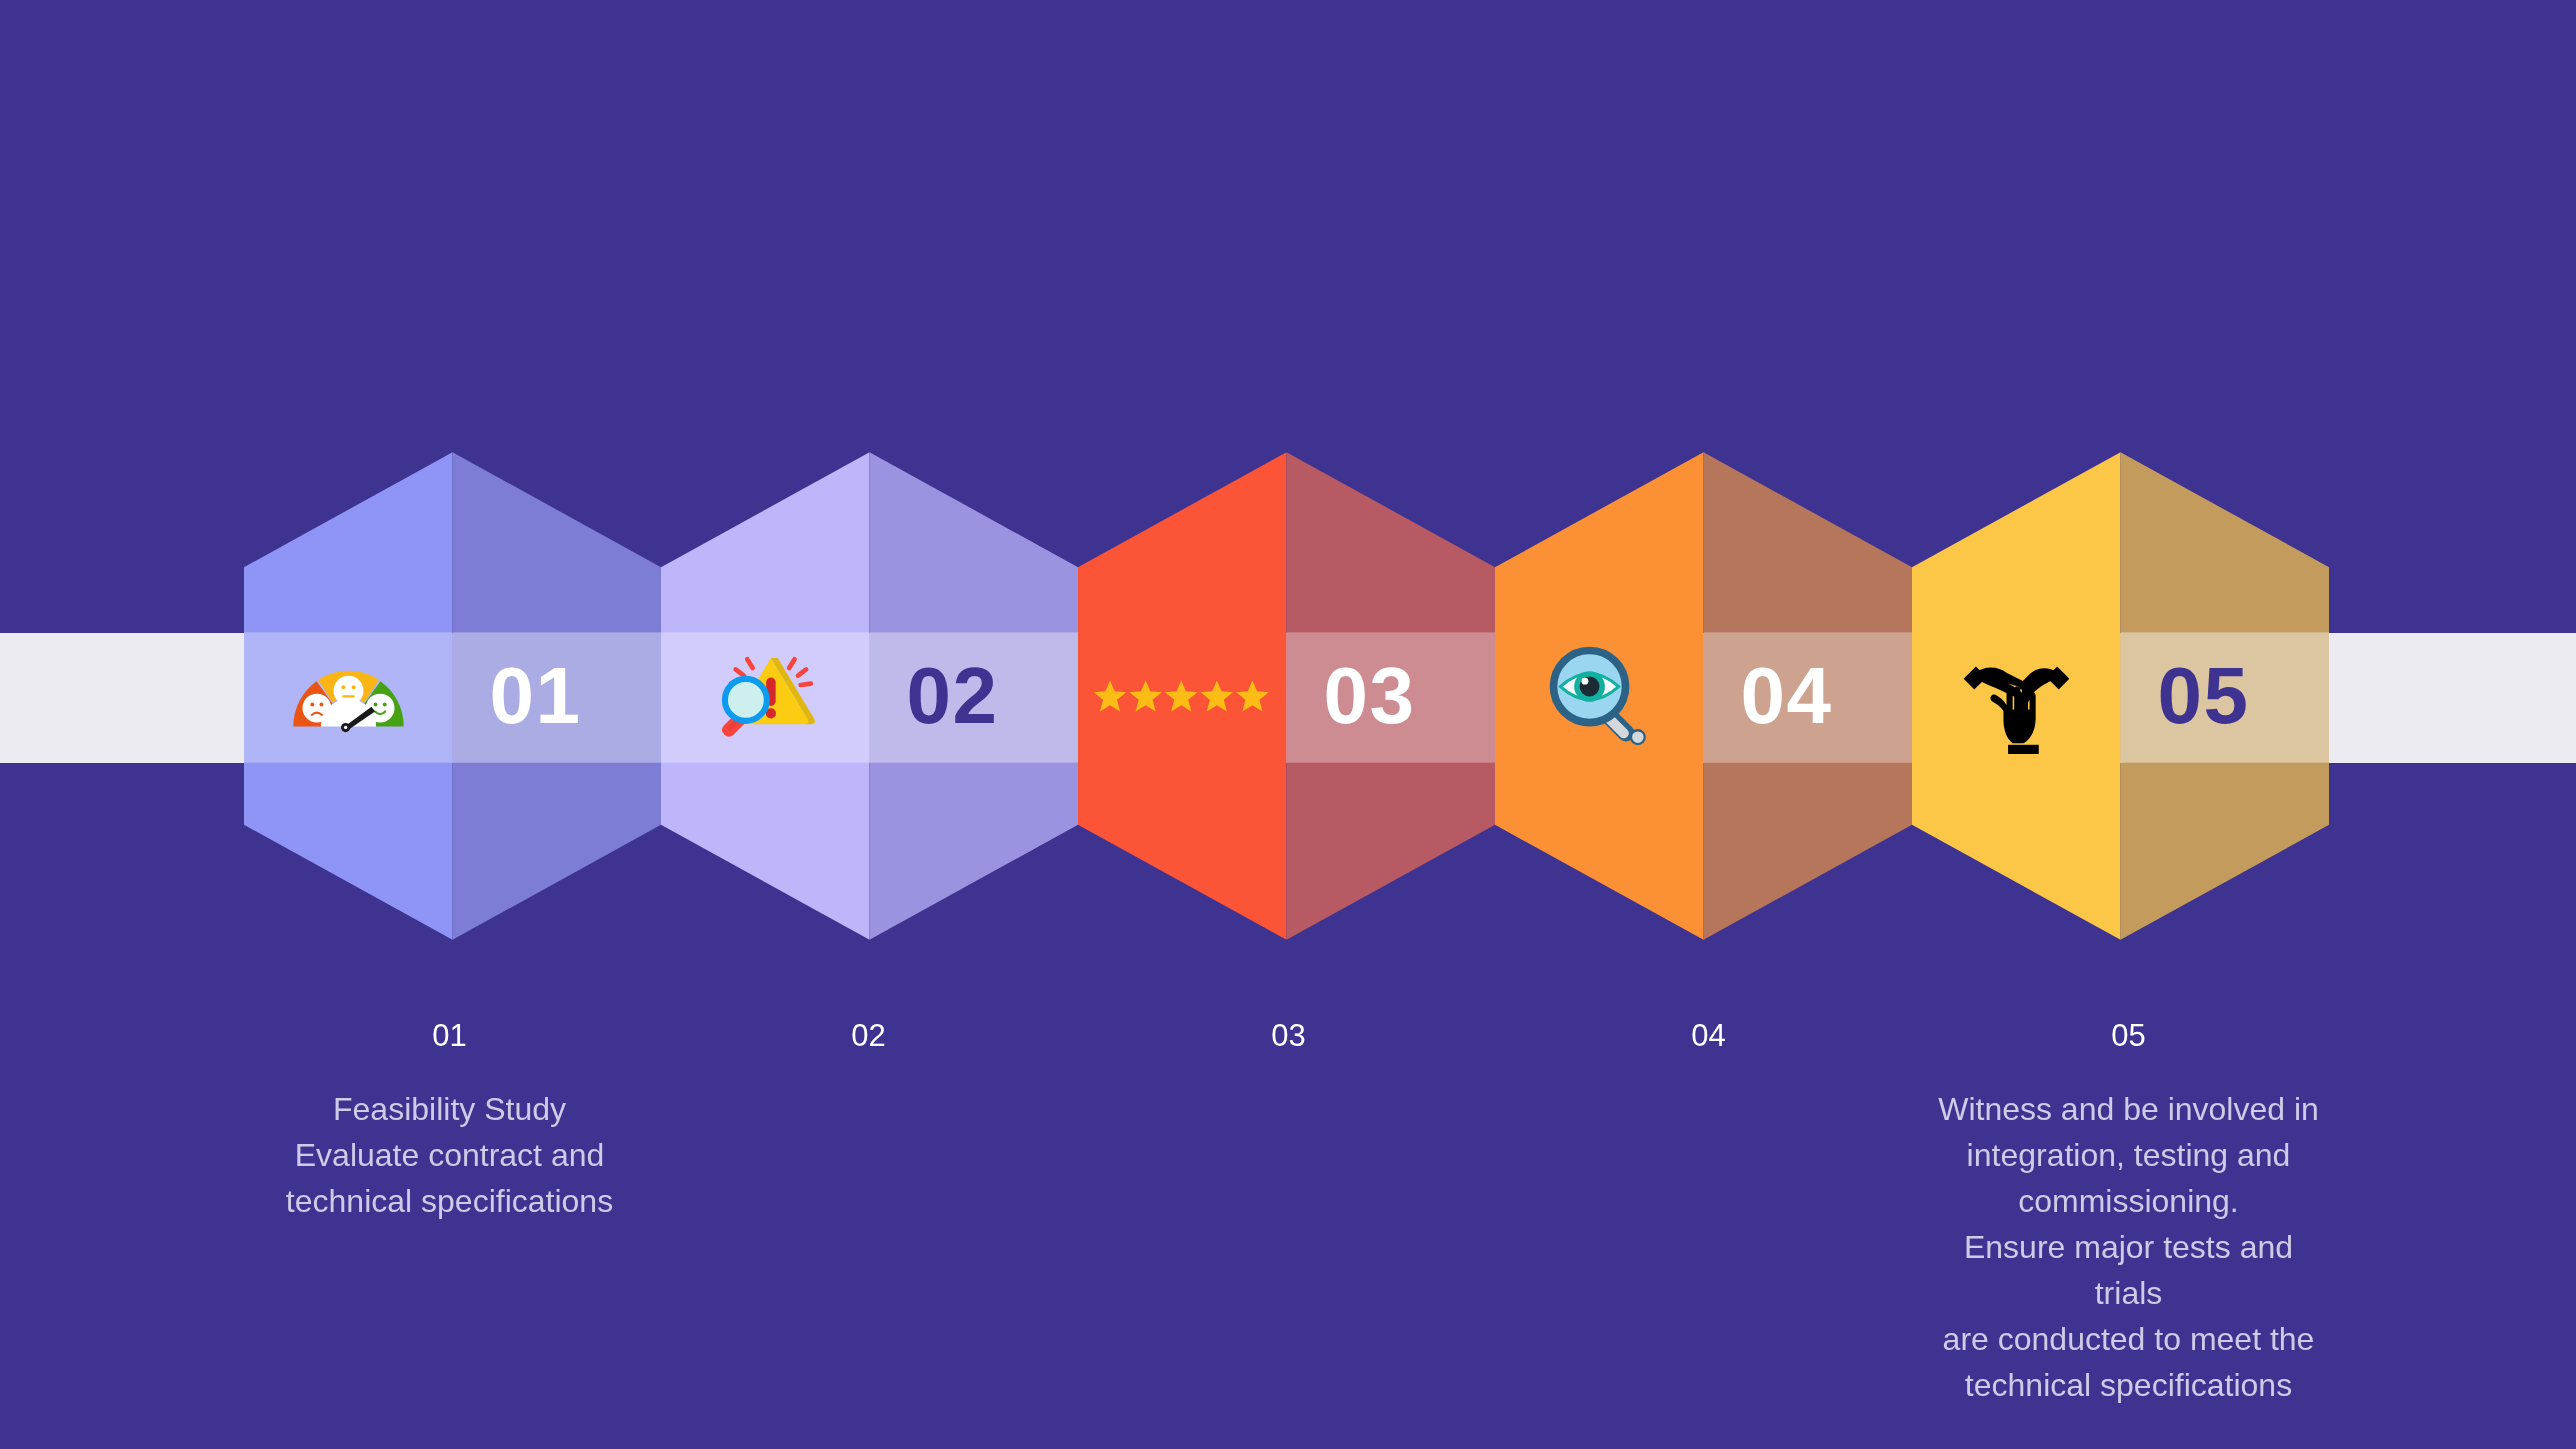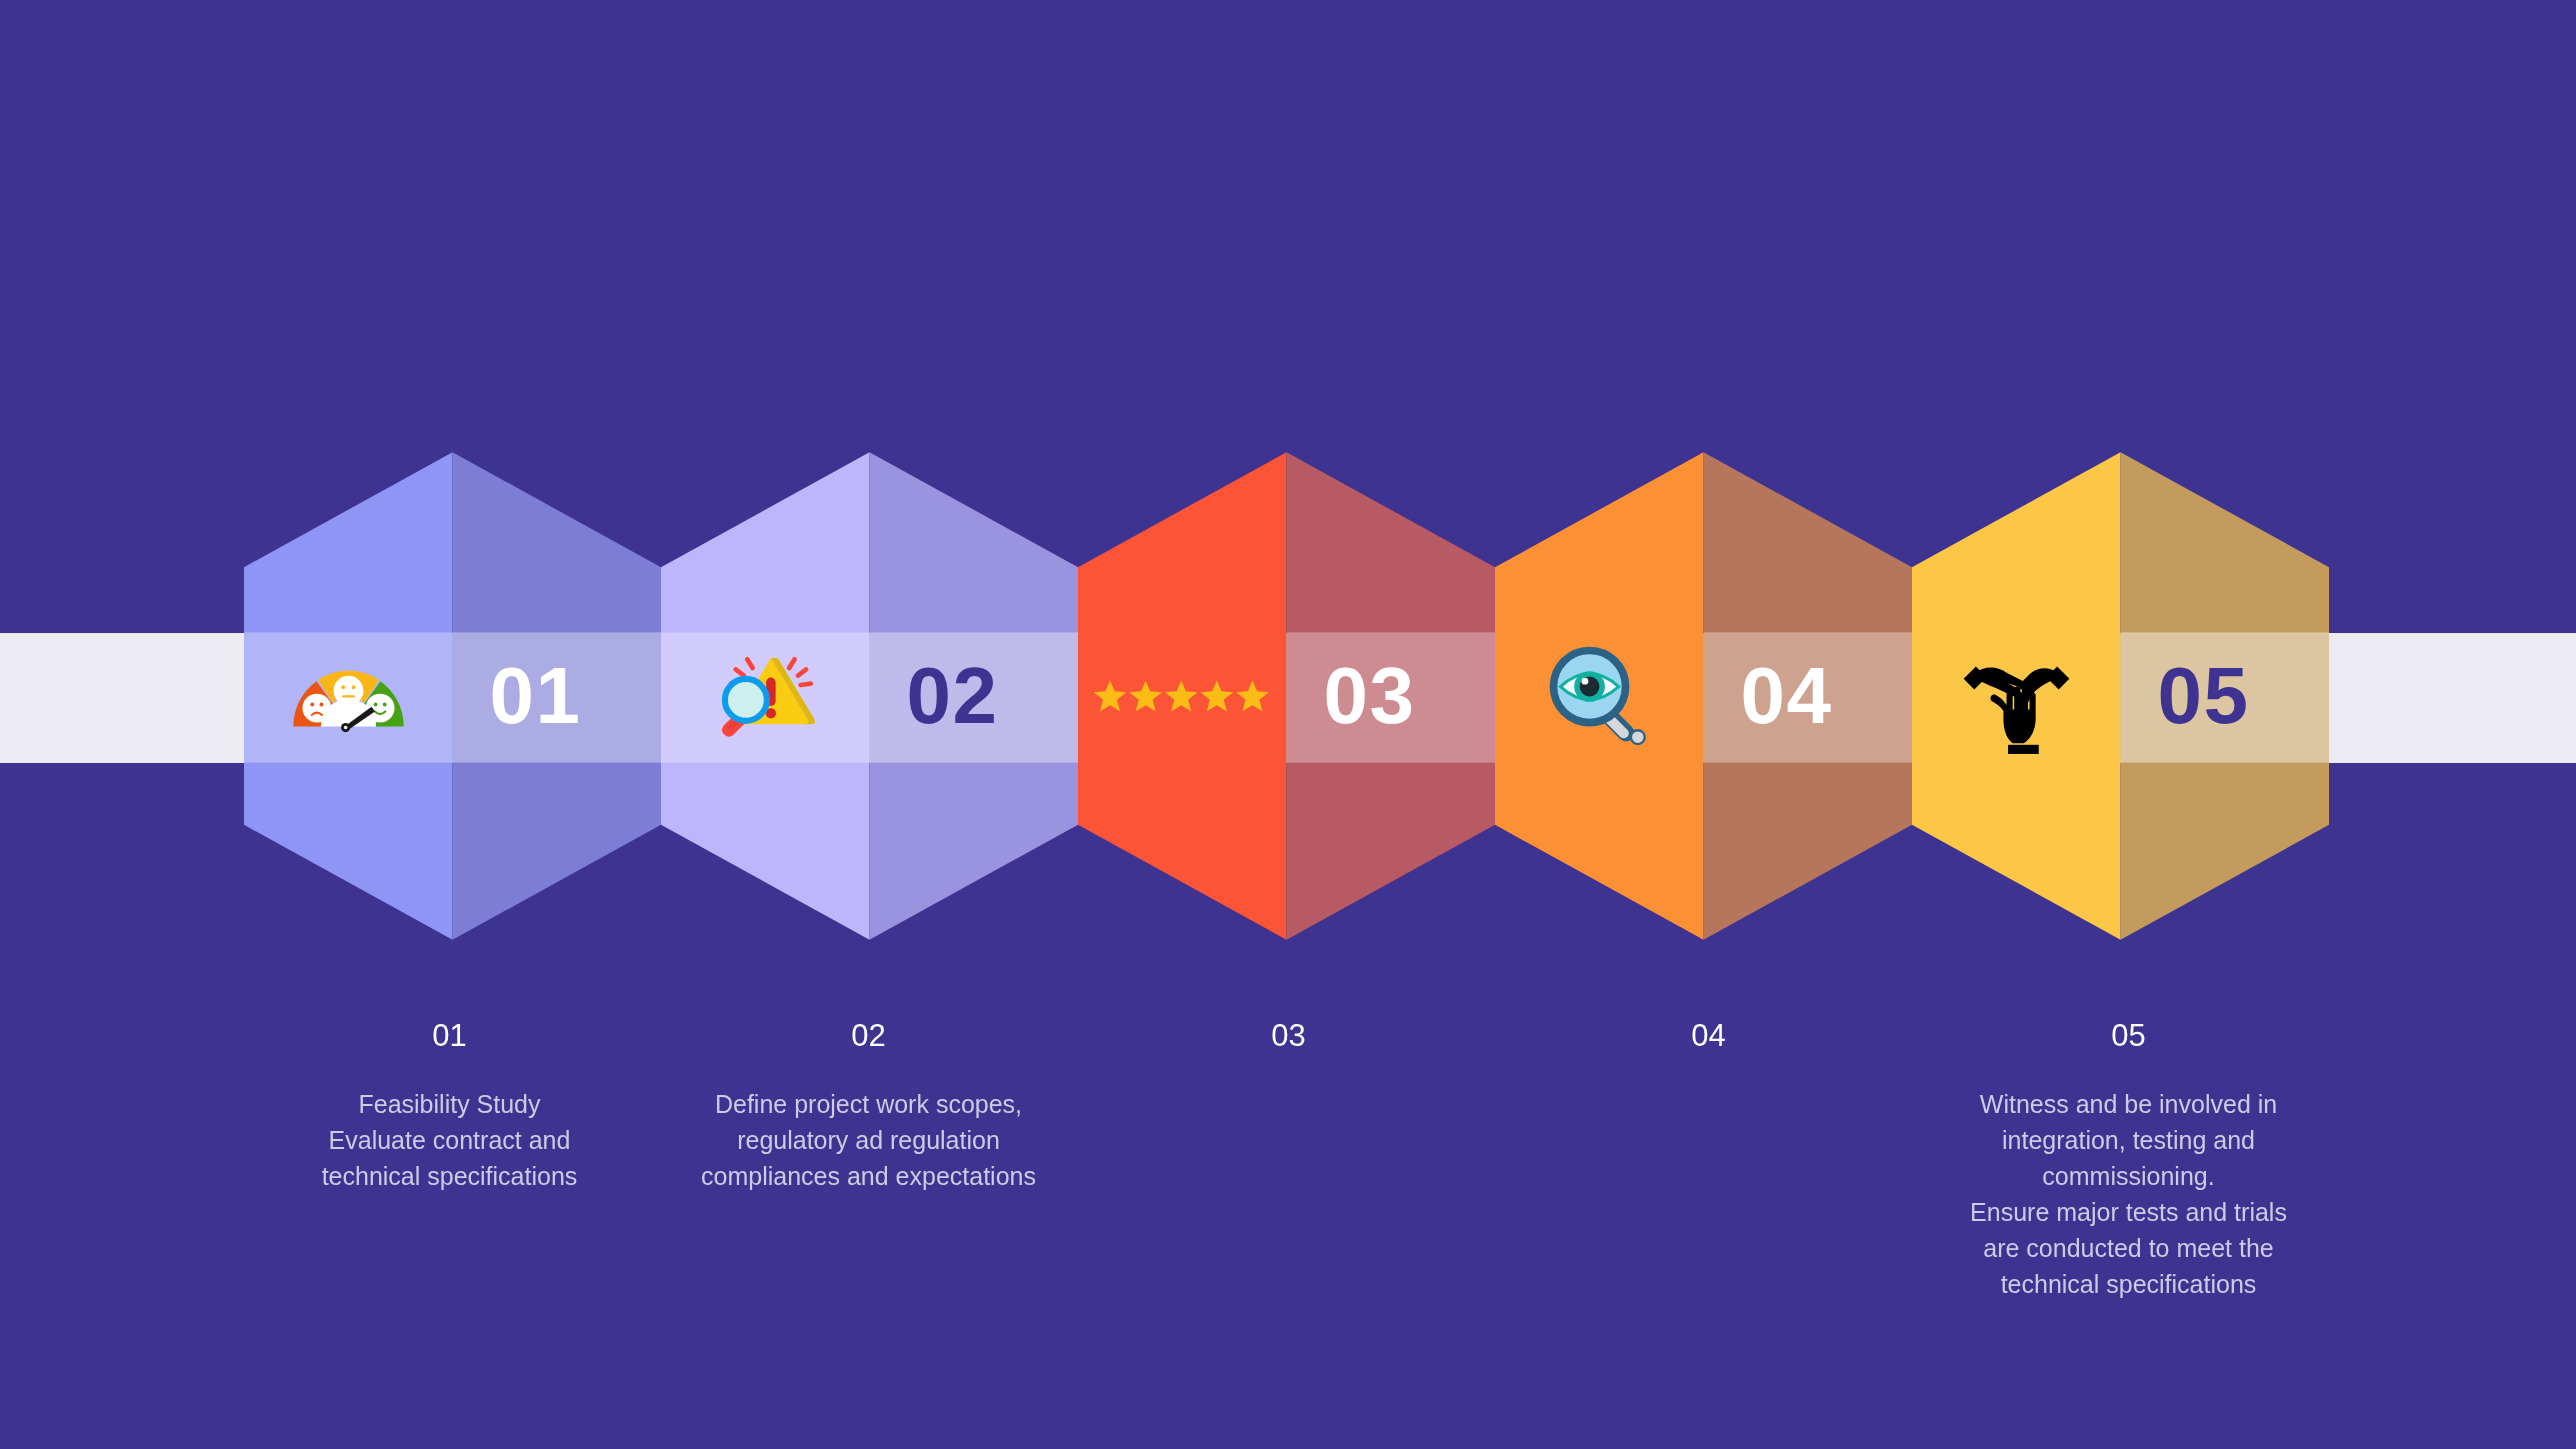--- a/index.html
+++ b/index.html
@@ -68,21 +68,21 @@
   }
   .caption .cap-num {
     display:block;
     font-size:31px;
     color:#FFFFFF;
     margin-bottom:35px;
     line-height:1;
   }
   .caption .cap-text {
     display:block;
-    font-size:25px;
+    font-size:32px;
     line-height:1.44;
     white-space:pre-line;
     color:#CFCBE6;
   }
 </style>
 </head>
 <body style="background: rgb(63, 51, 145);">
 
 <div id="stage">
 
@@ -311,23 +311,20 @@
 
   <div class="captions">
     <div class="caption" style="left:250px;">
       <span class="cap-num">01</span>
       <span class="cap-text">Feasibility Study
 Evaluate contract and
 technical specifications</span>
     </div>
     <div class="caption" style="left:669px;">
       <span class="cap-num">02</span>
-      <span class="cap-text">Define project work scopes,
-regulatory ad regulation
-compliances and expectations</span>
     </div>
     <div class="caption" style="left:1089px;">
       <span class="cap-num">03</span>
     </div>
     <div class="caption" style="left:1509px;">
       <span class="cap-num">04</span>
     </div>
     <div class="caption" style="left:1929px;">
       <span class="cap-num">05</span>
       <span class="cap-text">Witness and be involved in

